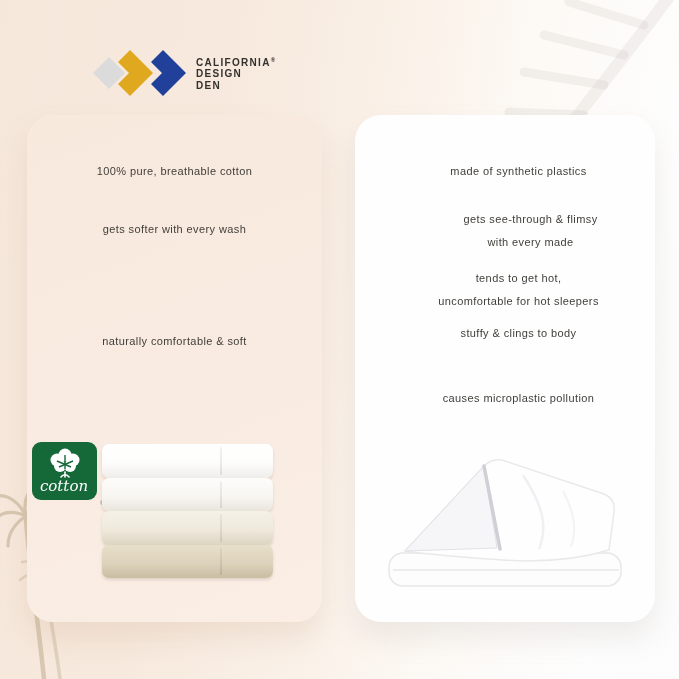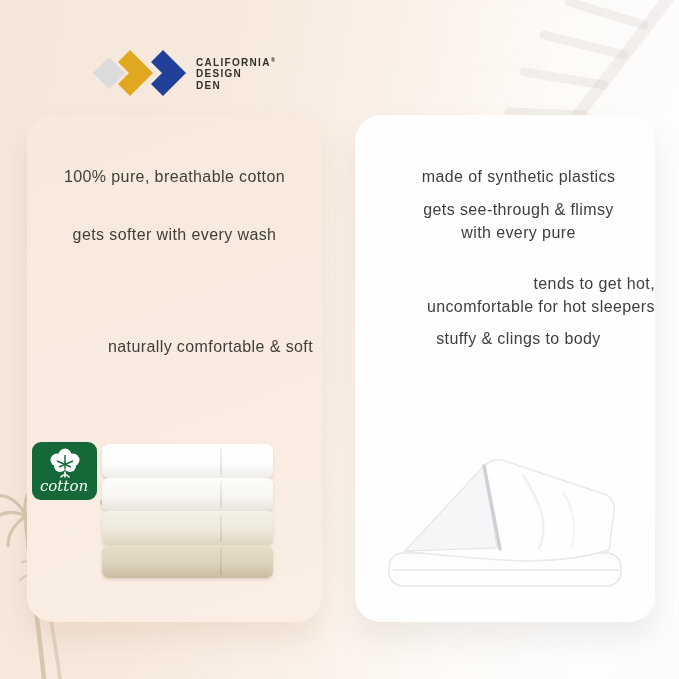--- a/index.html
+++ b/index.html
@@ -29,28 +29,28 @@
     background:linear-gradient(160deg,#f8e9dd 0%,#f9ebe1 55%,#faeee5 100%);
     box-shadow:0 16px 28px rgba(190,150,115,0.18);
   }
   .card.right{
     left:355px;width:300px;
     background:#fefefe;
     box-shadow:0 16px 28px rgba(160,150,140,0.16);
   }
   .point{
     position:absolute;left:0;width:100%;text-align:center;
-    font-size:16px;line-height:23px;letter-spacing:0.4px;color:#403e3a;
+    font-size:11px;line-height:23px;letter-spacing:0.4px;color:#403e3a;
     font-weight:400;
   }
   .point .ln{display:block;margin-left:27px;}
   
-  .lp0{top:34px;} .lp1{top:92px;} .lp2{top:146px;} .lp3{top:204px;padding-left:36px;} .lp4{top:261px;}
+  .lp0{top:34px;} .lp1{top:92px;} .lp2{top:146px;} .lp3{top:204px;} .lp4{top:261px;}
   
-  .rp0{top:34px;} .rp1{top:67px;} .rp2{top:141px;text-align:right;} .rp3{top:196px;} .rp4{top:261px;}
+  .rp0{top:34px;} .rp1{top:82px;padding-left:12px;} .rp2{top:141px;} .rp3{top:196px;} .rp4{top:261px;}
   
   .cotton-seal{position:absolute;left:4px;top:326px;}
   
   .sheet-stack{position:absolute;left:75px;top:329px;width:171px;height:134px;}
   .sheet{position:relative;width:100%;height:33.5px;border-radius:7px;
     box-shadow:0 2px 3px rgba(110,90,70,0.18);}
   .sheet .seam{position:absolute;top:3px;bottom:3px;left:118px;width:2px;
     background:linear-gradient(180deg,rgba(0,0,0,0.05),rgba(0,0,0,0.09));border-radius:1px;}
   .sh0{background:linear-gradient(180deg,#ffffff 0%,#fdfdfc 55%,#efedea 100%);}
   .sh1{background:linear-gradient(180deg,#fdfcfa 0%,#f8f6f2 55%,#e9e5dd 100%);}
@@ -154,28 +154,31 @@
         </div>
     </div>
   </section>
 
   <section class="card right">
     <p class="point rp0">
       <span class="ln">made of synthetic plastics</span>
     </p>
     <p class="point rp1">
       <span class="ln">gets see-through &amp; flimsy</span>
-      <span class="ln">with every pure</span>
+      <span class="ln">with every made</span>
     </p>
     <p class="point rp2">
       <span class="ln">tends to get hot,</span>
       <span class="ln">uncomfortable for hot sleepers</span>
     </p>
     <p class="point rp3">
       <span class="ln">stuffy &amp; clings to body</span>
+    </p>
+    <p class="point rp4">
+      <span class="ln">causes microplastic pollution</span>
     </p>
 
     <svg class="micro-sheets" width="245" height="165" viewBox="0 0 245 165">
       <rect x="6" y="120" width="232" height="33" rx="14" fill="#fdfdfe" stroke="#e7e7ea" stroke-width="1.5"></rect>
       <path d="M10,137 L236,137" stroke="#ededf0" stroke-width="2"></path>
       <path d="M22,118 L101,33 Q110,24 122,28 L221,61 Q233,66 231,79 L226,117
                Q180,131 120,127 Q58,123 22,118 Z" fill="#fefeff" stroke="#e9e9ec" stroke-width="1.5"></path>
       <path d="M22,118 L101,33 L114,115 Z" fill="#f6f6f9" stroke="#e2e2e6" stroke-width="1"></path>
       <path d="M101,33 L117,116" stroke="#cfcfd5" stroke-width="3.5" stroke-linecap="round"></path>
       <path d="M140,42 C158,70 166,92 156,116" stroke="#f0f0f4" stroke-width="2.5" fill="none"></path>

